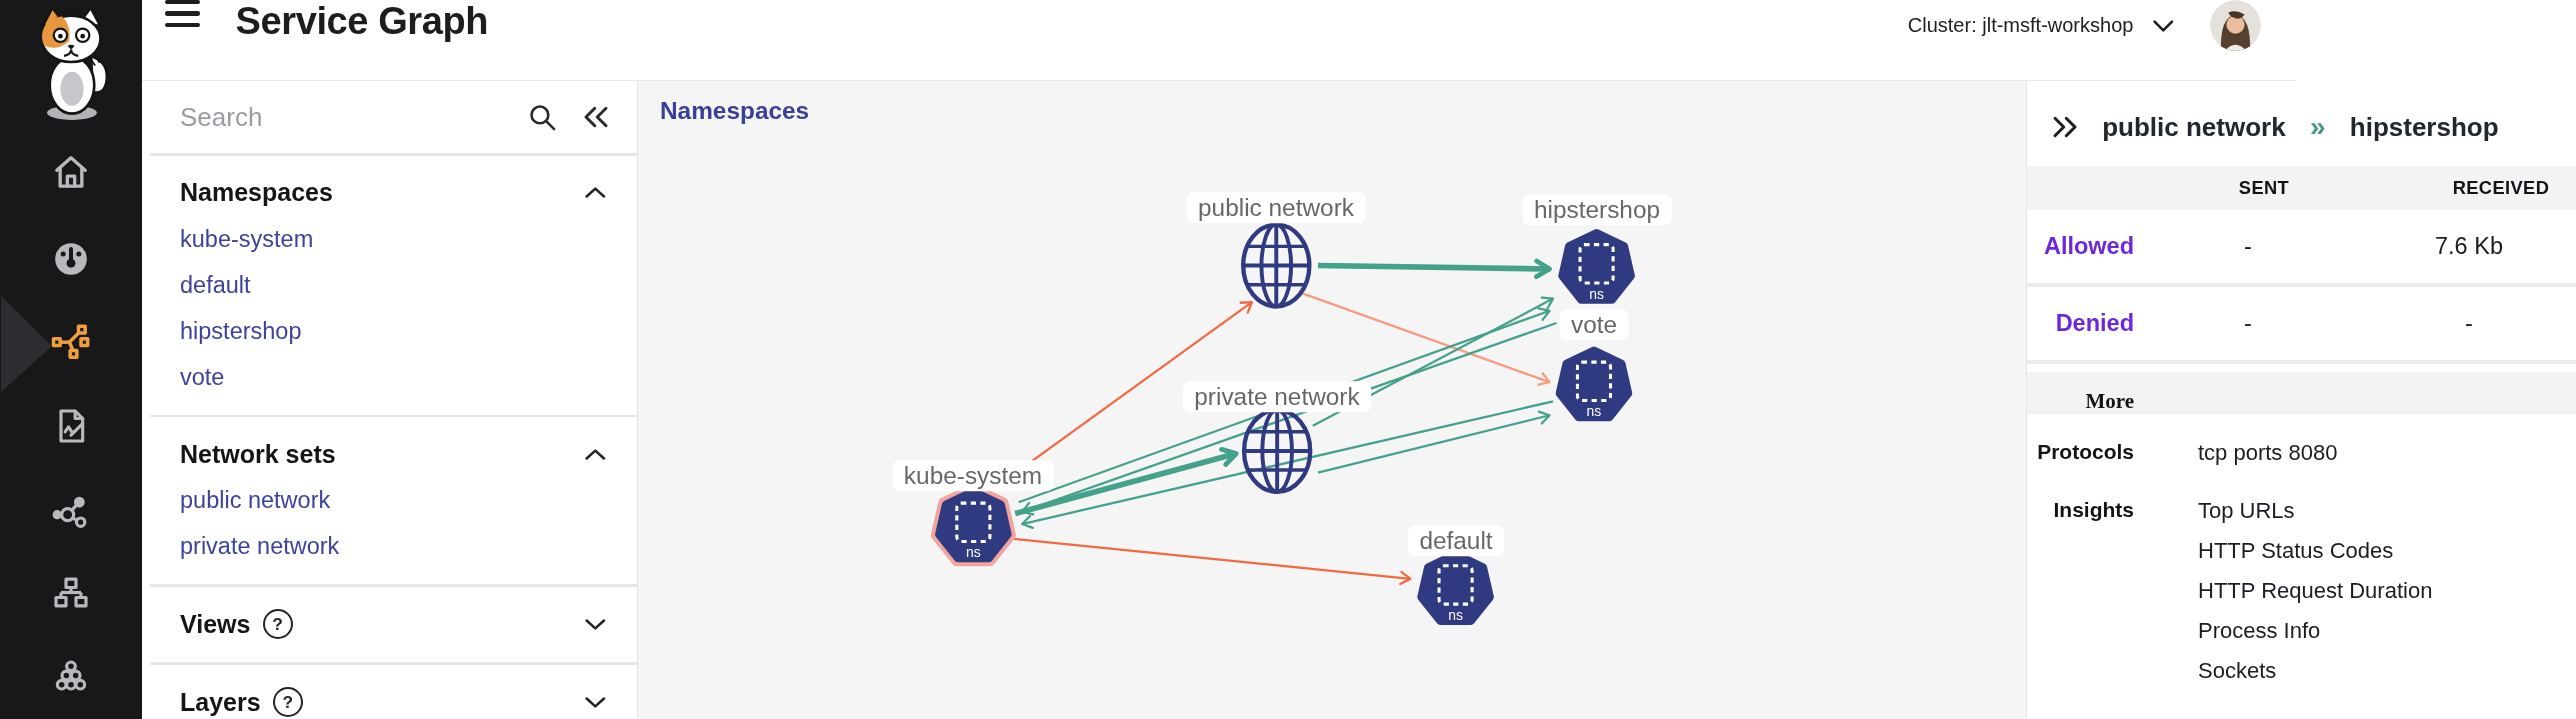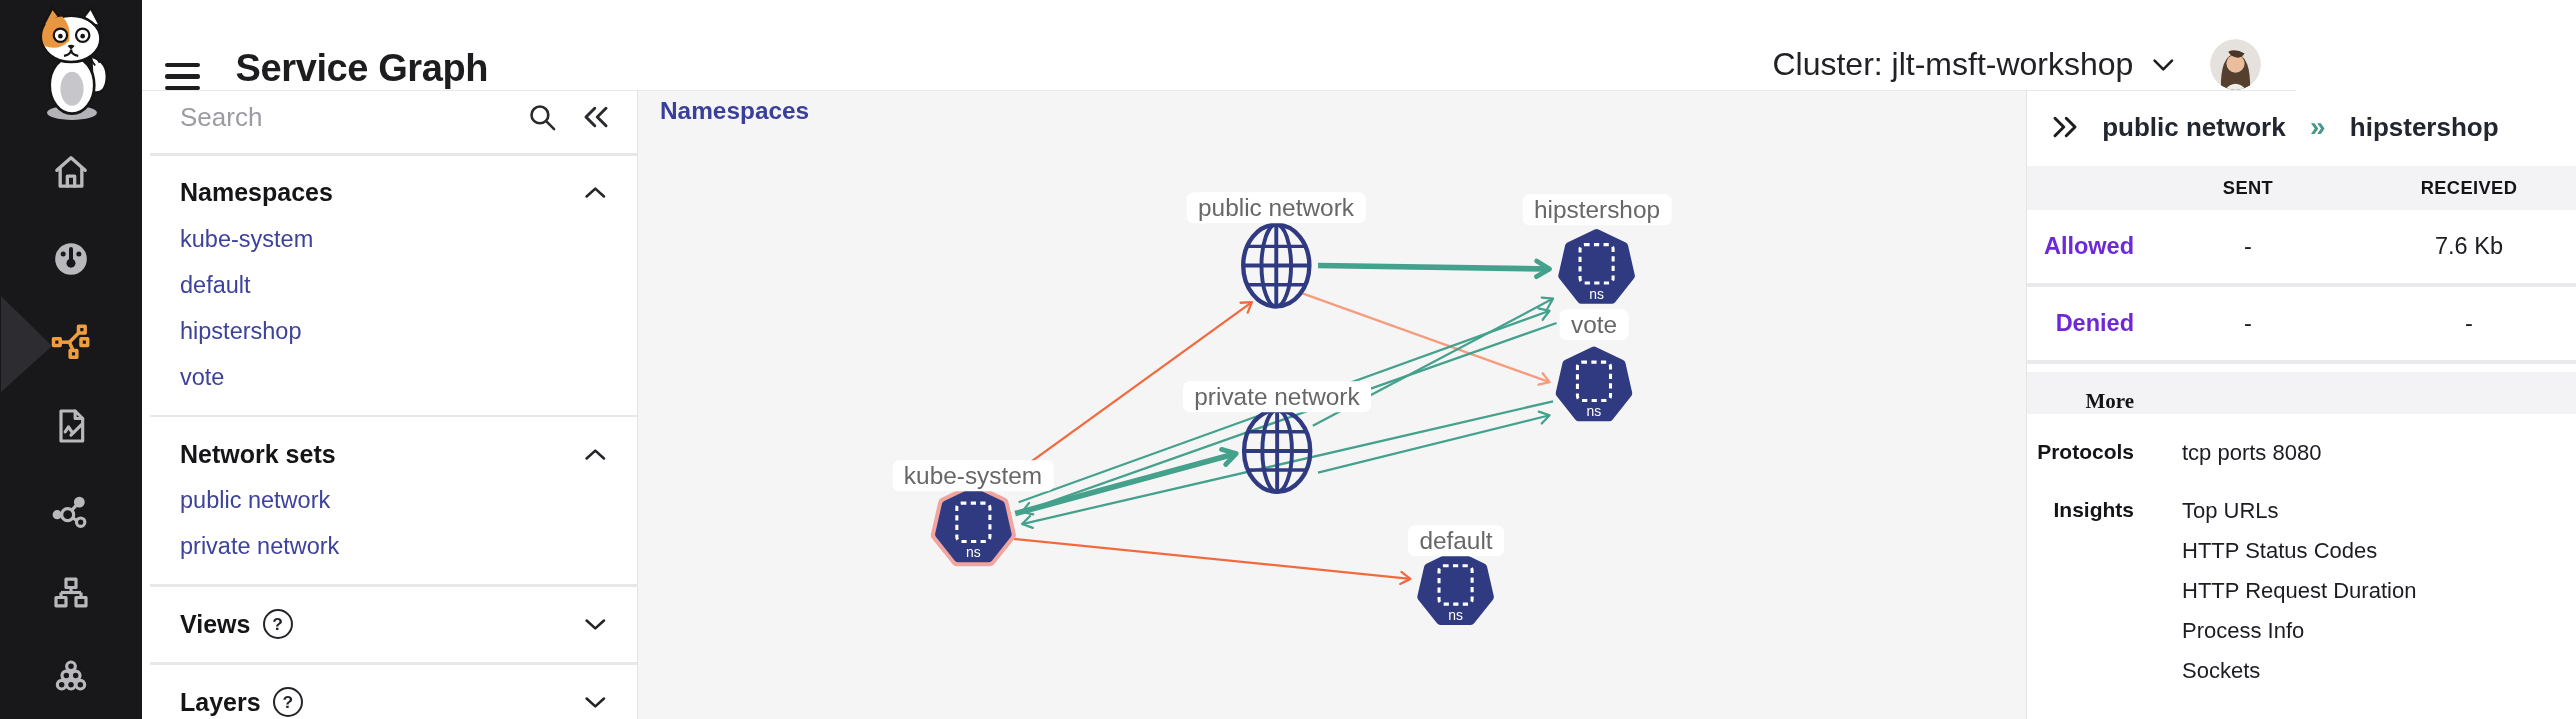--- a/index.html
+++ b/index.html
@@ -18,27 +18,27 @@
   .logo{position:absolute; left:22.6px; top:5.2px; width:98px; height:115px;}
   .nav-item{position:absolute; left:50%; transform:translateX(-50%); width:52px; height:52px;
     display:flex; align-items:center; justify-content:center; color:var(--icon-gray); cursor:pointer;}
   .nav-item svg{width:40px; height:40px;}
   .nav-item.active{color:var(--accent);}
   .wedge{position:absolute; left:-44px; top:-21px; width:51px; height:96px; background:#2d2d31;
     clip-path:polygon(0 0,100% 52%,0 100%);}
 
   
   .topbar{position:absolute; left:142px; top:0; width:2154px; height:81px; background:#fff;
-    border-bottom:1.7px solid #e9e9eb; display:flex; align-items:flex-end; z-index:4;margin-top:10px;}
+    border-bottom:1.7px solid #e9e9eb; display:flex; align-items:flex-start; z-index:4;}
   .hamburger{margin-left:22.6px; width:38px; display:flex; flex-direction:column; gap:7px; cursor:pointer;}
   .hamburger span{display:block; width:35px; height:4.4px; border-radius:2.2px; background:var(--ink);}
   .title{margin-left:33px; font-size:38px; font-weight:800; letter-spacing:-0.4px; color:var(--ink);}
   .topbar-right{margin-left:auto; display:flex; align-items:center; gap:35px; padding-right:35px;}
   .cluster{display:flex; align-items:center; gap:19px; cursor:pointer;}
-  .cluster-label{font-size:32px; color:#212126;}
+  .cluster-label{font-size:20px; color:#212126;}
   .avatar{width:51px; height:51px; border-radius:50%; overflow:hidden;}
 
   
   .left-panel{position:absolute; left:150px; top:81px; width:488px; height:638px; background:#fff;
     border-right:1.7px solid #e4e4e6; z-index:3;}
   .search-row{height:72px; display:flex; align-items:center; padding:0 26px 0 30px;}
   .search-row input{flex:1; border:none; outline:none; font-size:26px; color:#3a3a42;
     font-family:inherit; background:transparent;}
   .search-row input::placeholder{color:#9b9ba3;}
   .search-row .s-icon{margin-right:22.6px; cursor:pointer; display:flex;}
@@ -62,31 +62,31 @@
   .node-label{position:absolute; transform:translate(-50%,-50%); background:#fff; border-radius:7px;
     padding:1.7px 11.3px; font-size:24.4px; color:var(--label-gray); white-space:nowrap;}
 
   
   .right-panel{position:absolute; left:2026px; top:81px; width:550px; height:638px; background:#fff;
     border-left:1.7px solid #e4e4e6;}
   .rp-header{display:flex; align-items:center; gap:22.6px; padding:30px 17.4px 22.6px 22.6px;}
   .rp-header .expand{display:flex; cursor:pointer;}
   .crumb{font-size:26px; font-weight:600; color:#22262e; cursor:pointer;}
   .crumb-sep{font-size:28px; font-weight:700; color:var(--teal-sep); margin:0 1.7px;}
-  .band{background:var(--band);}
+  .band{background:var(--band);gap:16px;}
   .t-grid{display:grid; grid-template-columns:107px 228px 214px; align-items:center;}
   .table-head{height:44px;}
   .table-head span{font-size:18.3px; font-weight:700; letter-spacing:0.4px; color:#141418; text-align:center;}
   .t-row{height:77px; border-bottom:4.4px solid #eaeaec;}
   .t-row .r-label{font-size:23.5px; font-weight:700; color:#6d28d9; text-align:right;}
   .t-row span{font-size:23.5px; color:#1c1c22; text-align:center;}
   .more-band{height:42px; margin-top:8.7px; display:flex; align-items:flex-end;font-family:Liberation Serif, serif;}
   .rp-label{font-size:21px; font-weight:700; color:#141418;}
   .more-band .rp-label{width:107px; text-align:right; display:block;}
-  .kv{display:grid; grid-template-columns:107px auto; column-gap:48px; margin-top:26px;}
+  .kv{display:grid; grid-template-columns:107px auto; column-gap:64px; margin-top:26px;}
   .kv .rp-label{text-align:right;}
   .kv .val{font-size:22px; color:#1c1c22;}
   .insights-list div{font-size:22px; color:#1c1c22; line-height:40px; margin-bottom:0px;}
   .kv.insights{margin-top:24.4px;}
 </style>
 </head>
 <body>
 
 <div class="page">
 

